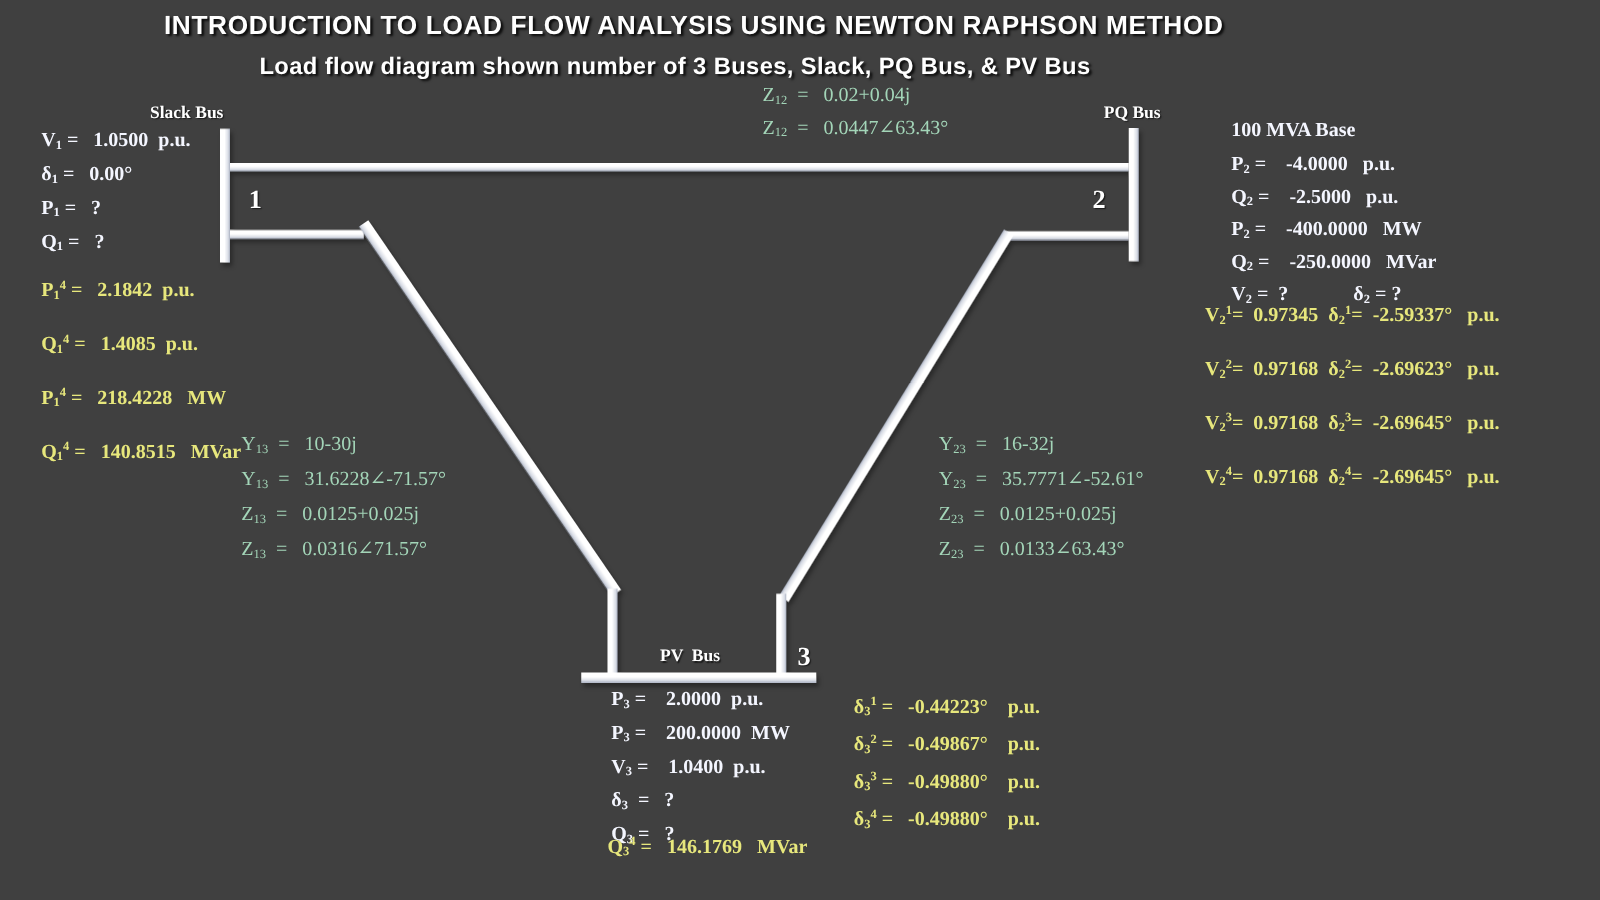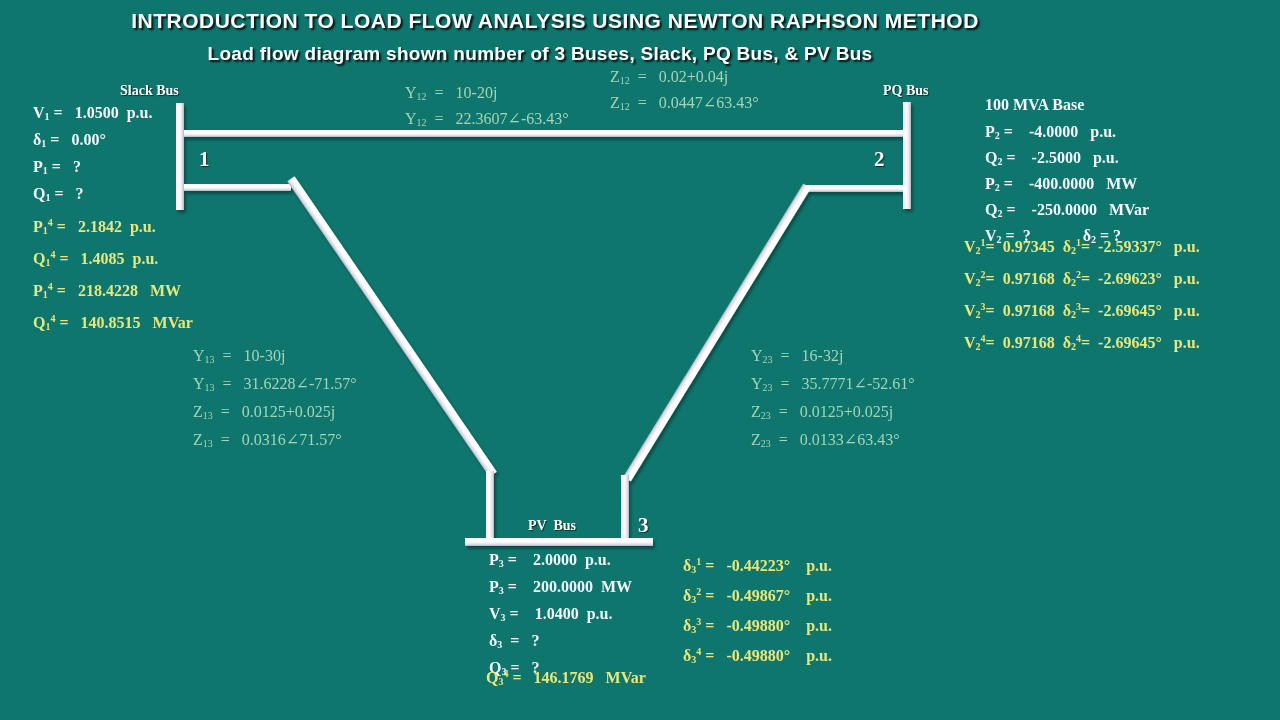--- a/index.html
+++ b/index.html
@@ -1,34 +1,34 @@
 <!DOCTYPE html>
 <html><head>
 <meta charset="utf-8">
 <style>
   html,body{margin:0;padding:0;background:#000;}
   .stage{
     position:relative;width:1280px;height:720px;overflow:hidden;
-    background:#0f766e;
+    background:#404040;
     font-family:"Liberation Serif","DejaVu Serif",serif;
     font-size:16px;
     text-decoration:underline;
   }
   .block{position:absolute;white-space:pre;}
   .row{white-space:pre;}
   sub{font-size:10px;vertical-align:-2px;letter-spacing:0;}
   sup{font-size:10px;vertical-align:6px;letter-spacing:0;}
   .white{color:#f4f6ff;font-weight:bold;}
   .yellow{color:#e7e77c;font-weight:bold;}
   .green{color:#a3d5b8;font-weight:normal;}
   .lh22 .row{line-height:22px;}
   .lh23 .row{line-height:23px;}
   .lh24 .row{line-height:24px;}
   .lh26 .row{line-height:26px;}
-  .lh27 .row{line-height:24px;}
+  .lh27 .row{line-height:35px;}
   .title{
     position:absolute;left:0;top:9px;width:1110px;text-align:center;
     font-family:"Liberation Sans","DejaVu Sans",sans-serif;
     font-size:21px;font-weight:bold;color:#ffffff;letter-spacing:.5px;
     text-shadow:2px 2px 2px rgba(0,0,0,.85);
   }
   .subtitle{
     position:absolute;left:0;top:43px;width:1080px;text-align:center;
     font-family:"Liberation Sans","DejaVu Sans",sans-serif;
     font-size:19px;font-weight:bold;color:#ffffff;letter-spacing:.3px;
@@ -85,21 +85,20 @@
   <div class="bus-label" style="left:883px;top:83px;">PQ Bus</div>
   <div class="bus-label" style="left:528px;top:518px;">PV  Bus</div>
   <div class="mva-label" style="left:985px;top:96px;">100 MVA Base</div>
   <div class="bus-number" style="left:199px;top:147px;">1</div>
   <div class="bus-number" style="left:874px;top:147px;">2</div>
   <div class="bus-number" style="left:638px;top:513px;">3</div>
 
   <div class="block white lh23" style="left:33px;top:101px;"><div class="row"><span>V</span><sub>1</sub><span> =   1.0500  p.u.</span></div><div class="row"><span>δ</span><sub>1</sub><span> =   0.00°</span></div><div class="row"><span>P</span><sub>1</sub><span> =   ?</span></div><div class="row"><span>Q</span><sub>1</sub><span> =   ?</span></div></div>
   <div class="block yellow lh27" style="left:33px;top:211px;"><div class="row"><span>P</span><sub>1</sub><sup>4</sup><span> =   2.1842  p.u.</span></div><div class="row"><span>Q</span><sub>1</sub><sup>4</sup><span> =   1.4085  p.u.</span></div><div class="row"><span>P</span><sub>1</sub><sup>4</sup><span> =   218.4228   MW</span></div><div class="row"><span>Q</span><sub>1</sub><sup>4</sup><span> =   140.8515   MVar</span></div></div>
 
-  <div class="block green lh22" style="left:405px;top:82px;"><div class="row"><span>Y</span><sub>12</sub><span>  =   10-20j</span></div><div class="row"><span>Y</span><sub>12</sub><span>  =   22.3607∠-63.43°</span></div></div>
   <div class="block green lh22" style="left:610px;top:66px;"><div class="row"><span>Z</span><sub>12</sub><span>  =   0.02+0.04j</span></div><div class="row"><span>Z</span><sub>12</sub><span>  =   0.0447∠63.43°</span></div></div>
 
   <div class="block white lh22" style="left:985px;top:121px;"><div class="row"><span>P</span><sub>2</sub><span> =    -4.0000   p.u.</span></div><div class="row"><span>Q</span><sub>2</sub><span> =    -2.5000   p.u.</span></div><div class="row"><span>P</span><sub>2</sub><span> =    -400.0000   MW</span></div><div class="row"><span>Q</span><sub>2</sub><span> =    -250.0000   MVar</span></div><div class="row"><span>V</span><sub>2</sub><span> =  ?             </span><span>δ</span><sub>2</sub><span> = ?</span></div></div>
   <div class="block yellow lh27" style="left:964px;top:231px;"><div class="row"><span>V</span><sub>2</sub><sup>1</sup><span>=  0.97345  </span><span>δ</span><sub>2</sub><sup>1</sup><span>=  -2.59337°   p.u.</span></div><div class="row"><span>V</span><sub>2</sub><sup>2</sup><span>=  0.97168  </span><span>δ</span><sub>2</sub><sup>2</sup><span>=  -2.69623°   p.u.</span></div><div class="row"><span>V</span><sub>2</sub><sup>3</sup><span>=  0.97168  </span><span>δ</span><sub>2</sub><sup>3</sup><span>=  -2.69645°   p.u.</span></div><div class="row"><span>V</span><sub>2</sub><sup>4</sup><span>=  0.97168  </span><span>δ</span><sub>2</sub><sup>4</sup><span>=  -2.69645°   p.u.</span></div></div>
 
   <div class="block green lh24" style="left:193px;top:344px;"><div class="row"><span>Y</span><sub>13</sub><span>  =   10-30j</span></div><div class="row"><span>Y</span><sub>13</sub><span>  =   31.6228∠-71.57°</span></div><div class="row"><span>Z</span><sub>13</sub><span>  =   0.0125+0.025j</span></div><div class="row"><span>Z</span><sub>13</sub><span>  =   0.0316∠71.57°</span></div></div>
   <div class="block green lh24" style="left:751px;top:344px;"><div class="row"><span>Y</span><sub>23</sub><span>  =   16-32j</span></div><div class="row"><span>Y</span><sub>23</sub><span>  =   35.7771∠-52.61°</span></div><div class="row"><span>Z</span><sub>23</sub><span>  =   0.0125+0.025j</span></div><div class="row"><span>Z</span><sub>23</sub><span>  =   0.0133∠63.43°</span></div></div>
 
   <div class="block white lh23" style="left:489px;top:548px;"><div class="row"><span>P</span><sub>3</sub><span> =    2.0000  p.u.</span></div><div class="row"><span>P</span><sub>3</sub><span> =    200.0000  MW</span></div><div class="row"><span>V</span><sub>3</sub><span> =    1.0400  p.u.</span></div><div class="row"><span>δ</span><sub>3</sub><span>  =   ?</span></div><div class="row"><span>Q</span><sub>3</sub><span> =   ?</span></div></div>
   <div class="block yellow lh26" style="left:486px;top:661px;"><div class="row"><span>Q</span><sub>3</sub><sup>4</sup><span> =   146.1769   MVar</span></div></div>

